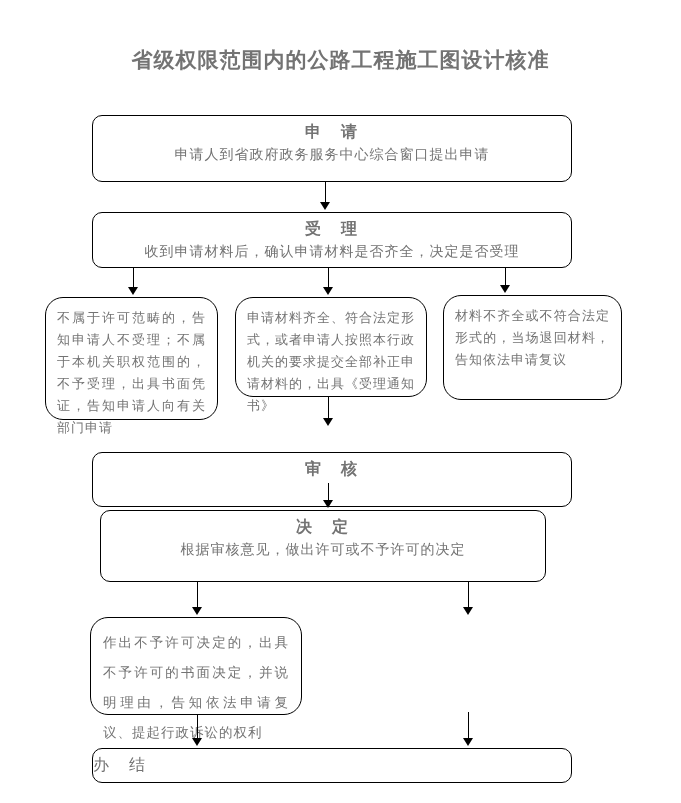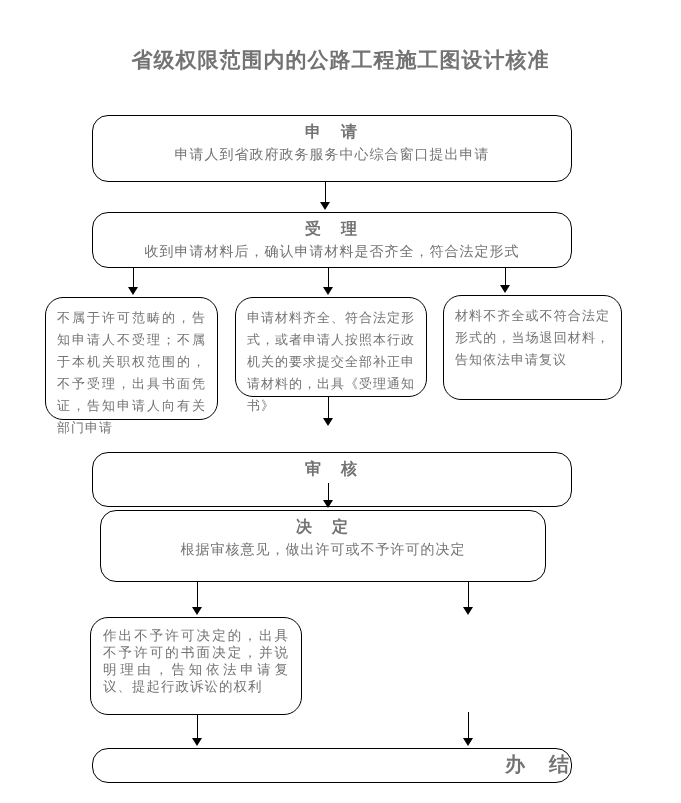--- a/index.html
+++ b/index.html
@@ -7,37 +7,37 @@
     position:relative;width:681px;height:803px;background:#ffffff;
     font-family:"DejaVu Serif","Liberation Serif",serif;color:#737373;
     overflow:hidden;
   }
   .page-title{
     position:absolute;top:46px;left:0;width:100%;
     text-align:center;font-size:21px;font-weight:bold;letter-spacing:1px;
   }
   .node{
     position:absolute;border:1.5px solid #000;background:#fff;
-    box-sizing:border-box;border-radius:16px;
+    box-sizing:border-box;border-radius:10px;
   }
   .branch{border-radius:18px;}
   .stage{text-align:center;padding-top:6px;}
   .stage-heading{font-weight:bold;font-size:16px;letter-spacing:2px;}
   .stage-body{font-size:14px;letter-spacing:1px;margin-top:3px;word-break:break-all;}
   .branch-body{
     font-size:13px;line-height:22px;letter-spacing:1px;
     text-align:justify;padding:9px 11px;word-break:break-all;
   }
   .outcome-body{
-    font-size:13.5px;line-height:17px;letter-spacing:1px;
+    font-size:13.5px;line-height:30px;letter-spacing:1px;
     text-align:justify;padding:9px 12px;word-break:break-all;
   }
   .done-heading{
-    font-weight:bold;font-size:20px;letter-spacing:2px;
-    text-align:right;line-height:31px;
+    font-weight:normal;font-size:16px;letter-spacing:2px;
+    text-align:left;line-height:31px;
   }
   .varrow{position:absolute;width:0;border-left:1.5px solid #000;}
   .varrow::after{
     content:"";position:absolute;left:-5.75px;bottom:-8px;
     width:0;height:0;border:5px solid transparent;
     border-top:8px solid #000;border-bottom:none;
   }
 </style>
 </head>
 <body>
@@ -48,21 +48,21 @@
 
   <div class="node stage" style="left:92px;top:115px;width:480px;height:67px;">
     <div class="stage-heading">申　请</div>
     <div class="stage-body">申请人到省政府政务服务中心综合窗口提出申请</div>
   </div>
 
   <div class="varrow" style="left:325px;top:182px;height:20px;"></div>
 
   <div class="node stage" style="left:92px;top:212px;width:480px;height:56px;">
     <div class="stage-heading">受　理</div>
-    <div class="stage-body">收到申请材料后，确认申请材料是否齐全，符合法定形式</div>
+    <div class="stage-body">收到申请材料后，确认申请材料是否齐全，决定是否受理</div>
   </div>
 
   <div class="varrow" style="left:133px;top:268px;height:19px;"></div>
   <div class="varrow" style="left:328px;top:268px;height:19px;"></div>
   <div class="varrow" style="left:505px;top:268px;height:17px;"></div>
 
   <div class="node branch" style="left:45px;top:297px;width:173px;height:123px;">
     <div class="branch-body">不属于许可范畴的，告知申请人不受理；不属于本机关职权范围的，不予受理，出具书面凭证，告知申请人向有关部门申请</div>
   </div>
 

